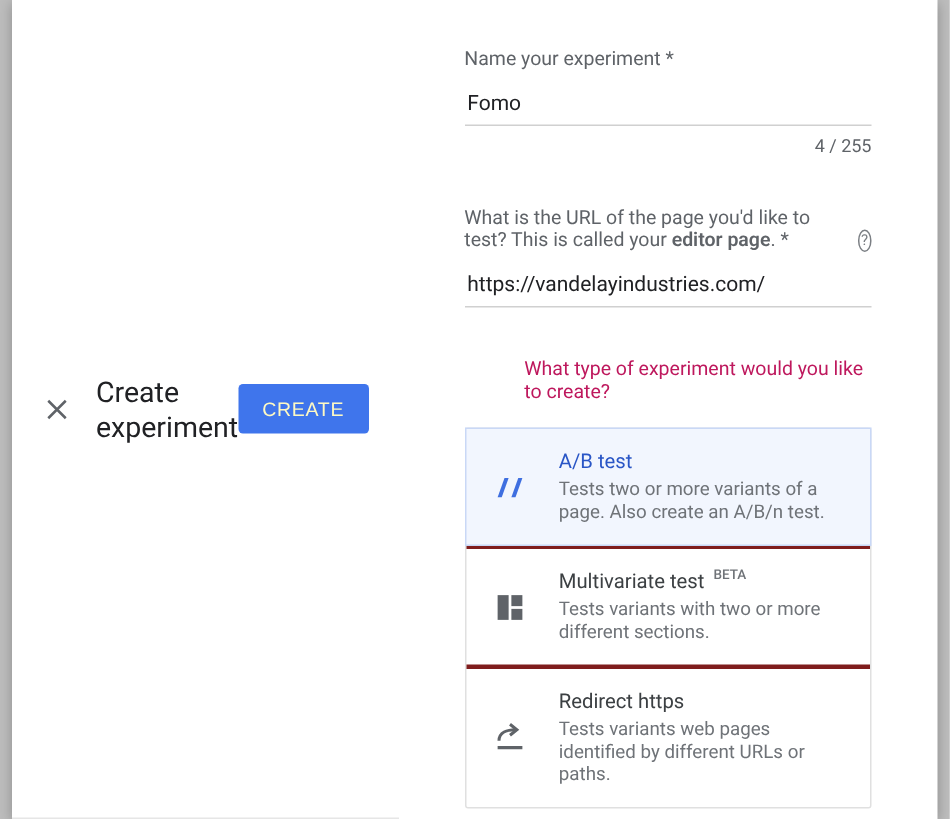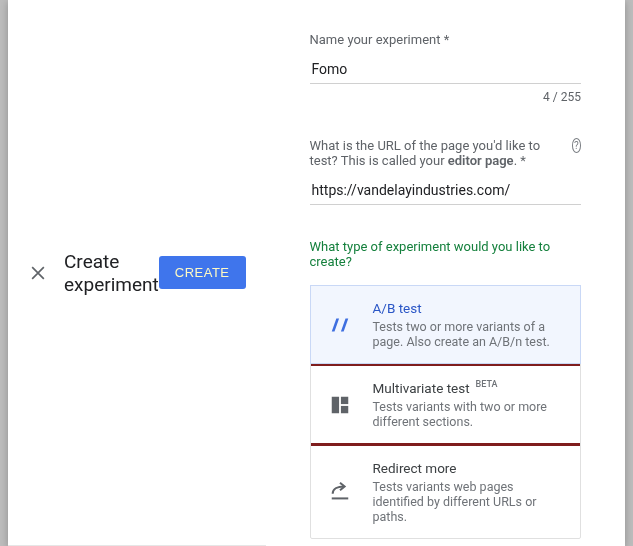--- a/index.html
+++ b/index.html
@@ -81,21 +81,21 @@
   }
   .counter {
     text-align: right;
     font-size: 12px;
     color: #5f6368;
     margin-top: 6px;
   }
   .field-group { margin-bottom: 34px; }
   .url-row {
     display: flex;
-    align-items: flex-start;
+    align-items: flex-end;
     gap: 6px;
     color: #5f6368;
     font-size: 13px;
     margin-bottom: 10px;
   }
   .url-row b { color: #5f6368; font-weight: 600; }
   .help-icon {
     width: 15px;
     height: 15px;
     border: 1.5px solid #7b7f84;
@@ -103,22 +103,23 @@
     display: inline-flex;
     align-items: center;
     justify-content: center;
     font-size: 10px;
     color: #7b7f84;
     line-height: 1;
     cursor: pointer;
   }
   .type-label {
     font-size: 13px;
-    color: #15803d;
+    color: #be185d;
     margin-bottom: 16px;
+    margin-left: 40px;
   }
   .options {
     border: 1px solid #e0e0e0;
     border-radius: 2px;
   }
   .option {
     display: flex;
     align-items: center;
     padding: 14px 18px;
     gap: 22px;
@@ -243,21 +244,21 @@
             <svg viewBox="0 0 24 24" width="22" height="22">
                 <g fill="none" stroke="currentColor" stroke-width="2.2">
                   <path d="M4 14 C4 8 10 6 16 6"></path>
                   <path d="M12 2 L17 6 L12 10" fill="none"></path>
                   <line x1="3" y1="19" x2="21" y2="19"></line>
                 </g>
               </svg>
           </span>
           <div class="opt-text">
             <div class="opt-title">
-              <span>Redirect more</span>
+              <span>Redirect https</span>
             </div>
             <div class="opt-desc">Tests variants web pages identified by different URLs or paths.</div>
           </div>
         </div>
 
       </div>
     </div>
 
   </div>
 </div>

